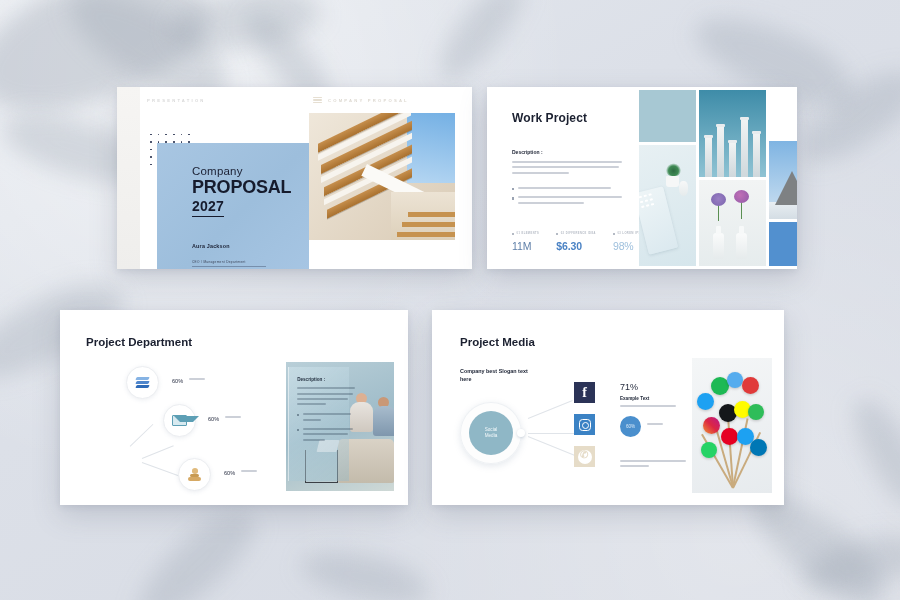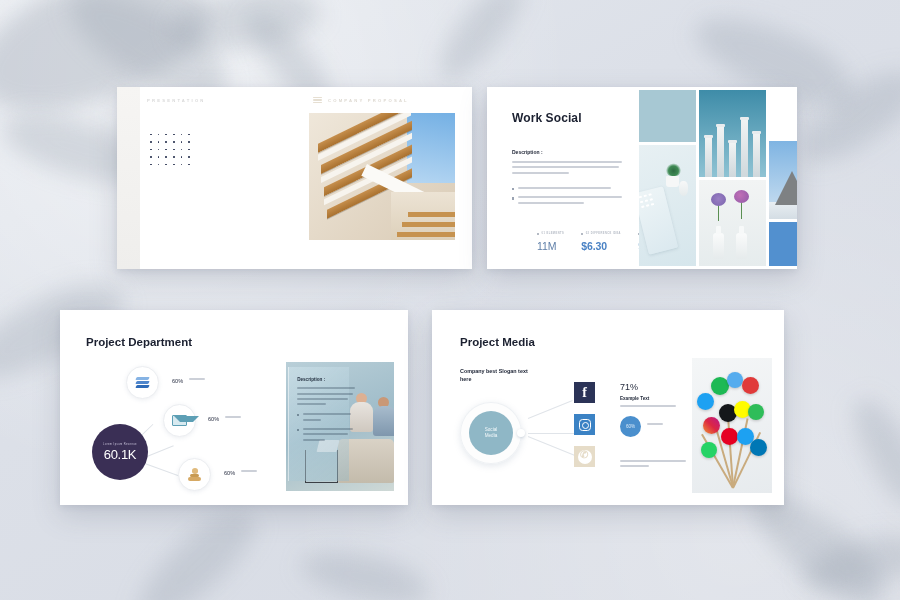--- a/index.html
+++ b/index.html
@@ -76,21 +76,21 @@
   
   .s2-left { position:absolute; left:0; top:0; width:152px; height:100%; background:#fff; }
   .s2-title { position:absolute; left:25px; top:24px; font-size:12px; font-weight:600; color:#1b2030; letter-spacing:.1px; }
   .s2-desc-h { position:absolute; left:25px; top:62px; font-size:5px; font-weight:700; color:#1c2233; }
   .lorem-ln { height:2px; background:#ccd0d8; border-radius:1px; margin-bottom:3.4px; }
   .s2-para { position:absolute; left:25px; top:74px; width:110px; }
   .s2-bul { position:absolute; left:25px; top:100px; width:112px; }
   .bul-row { display:flex; gap:4px; align-items:flex-start; margin-bottom:4px; }
   .bul-dot { width:2.2px; height:2.2px; background:#9aa3b2; margin-top:1px; flex:0 0 auto; }
   .bul-lines { flex:1; }
-  .s2-stats { position:absolute; left:25px; top:145px; display:flex; gap:17px;margin-left:25px; }
+  .s2-stats { position:absolute; left:25px; top:145px; display:flex; gap:17px; }
   .stat-lab { display:flex; align-items:center; gap:2.5px; margin-bottom:5px; }
   .stat-sq { width:2px; height:2px; background:#b4bac4; }
   .stat-lab span { font-size:2.6px; letter-spacing:.45px; color:#b4bac4; font-weight:700; }
   .stat-val { font-size:10.5px; font-weight:400; letter-spacing:-.1px; }
   .sv1 { color:#5f7fa8; } .sv2 { color:#4a82c4;font-weight:bold; } .sv3 { color:#9fc0dd; }
 
   .s2-grid { position:absolute; left:152px; top:0; right:0; bottom:0;
              display:grid; grid-template-columns:57px 67px 34px; grid-template-rows:1fr;
              gap:3px; padding:3px 0 3px 0; }
   .col { display:flex; flex-direction:column; gap:3px; }
@@ -279,20 +279,30 @@
       <i></i>
       <i></i>
     <i></i>
       <i></i>
       <i></i>
       <i></i>
       <i></i>
       <i></i>
   </div>
 
+  <div class="s1-panel">
+    <div class="s1-panel-in">
+      <div class="t-company">Company</div>
+      <div class="t-proposal">PROPOSAL</div>
+      <div class="t-year">2027</div>
+      <div class="t-name">Aura Jackson</div>
+      <div class="t-role">CEO / Management Department</div>
+      
+    </div>
+  </div>
 
   <div class="s1-photo">
     <div class="ph-wall"></div>
     <div class="ph-sky2"></div>
     <div class="tread" style="left:6%;top:6%;width:64%;height:9px;"></div>
     <div class="riser" style="left:6%;top:15%;width:64%;height:6px;"></div>
     <div class="tread" style="left:8%;top:24%;width:62%;height:9px;"></div>
     <div class="riser" style="left:8%;top:33%;width:62%;height:6px;"></div>
     <div class="tread" style="left:10%;top:42%;width:60%;height:9px;"></div>
     <div class="riser" style="left:10%;top:51%;width:60%;height:6px;"></div>
@@ -300,21 +310,21 @@
     <div class="ph-rail"></div>
     <div class="ph-lower"></div>
     <div class="lstep" style="left:60%;bottom:2%;width:40%;height:5px;"></div>
     <div class="lstep" style="left:64%;bottom:10%;width:36%;height:5px;"></div>
     <div class="lstep" style="left:68%;bottom:18%;width:32%;height:5px;"></div>
   </div>
 </div>
 
 <div class="slide" id="slide2">
   <div class="s2-left"></div>
-  <div class="s2-title">Work Social</div>
+  <div class="s2-title">Work Project</div>
   <div class="s2-desc-h">Description :</div>
 
   <div class="s2-para">
     <div class="lorem-ln" style="width:100%"></div>
     <div class="lorem-ln" style="width:97%"></div>
     <div class="lorem-ln" style="width:52%"></div>
   </div>
 
   <div class="s2-bul">
     <div class="bul-row">
@@ -405,24 +415,20 @@
 </div>
 
 <div class="slide" id="slide3">
   <div class="s3-title">Project Department</div>
 
   <div class="s3-chart">
     <div class="link" style="left:52px;top:84px;width:32px;transform:rotate(-44deg);"></div>
     <div class="link" style="left:64px;top:96px;width:34px;transform:rotate(-22deg);"></div>
     <div class="link" style="left:64px;top:100px;width:44px;transform:rotate(20deg);"></div>
 
-    <div class="big-circ">
-      <div class="big-sub">Lorem Ipsum Revenue</div>
-      <div class="big-val">60.1K</div>
-    </div>
 
     <div class="nd nd1">
       <span class="ic-layers">
           <i></i>
           <i></i>
           <i></i>
         </span>
     </div>
     <div class="nd nd2">
       <span class="ic-mail"></span>

